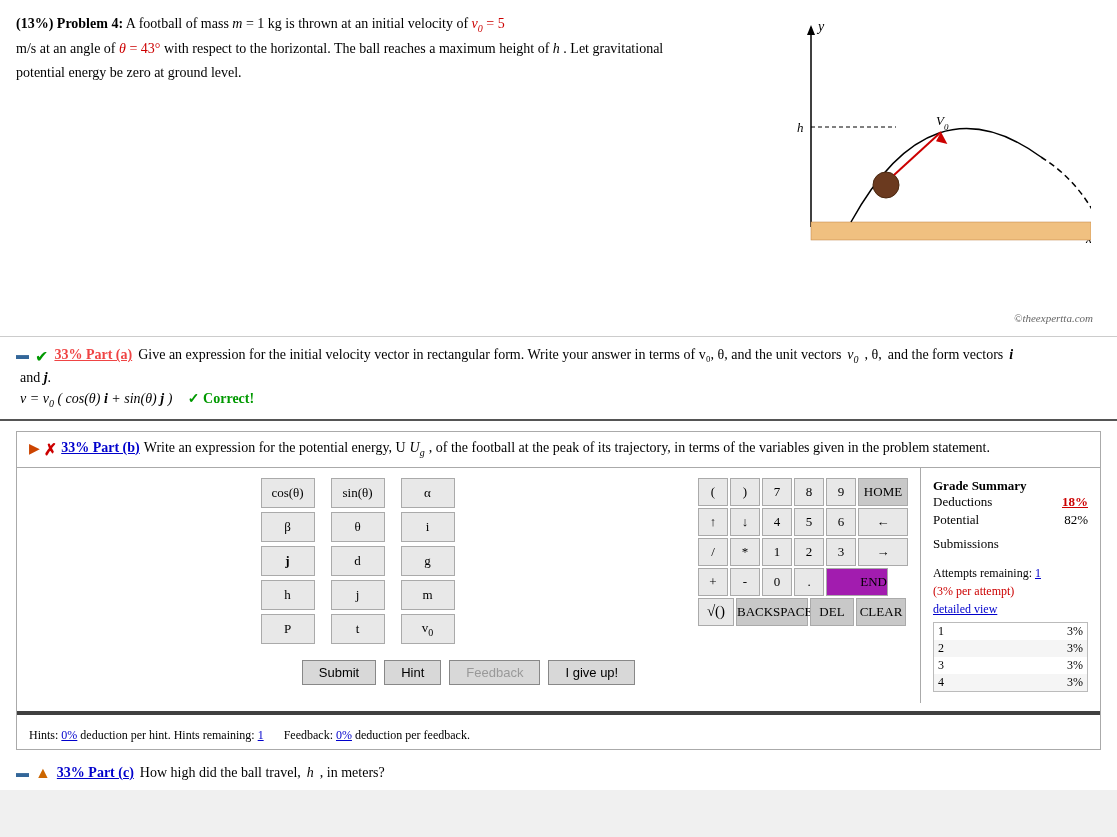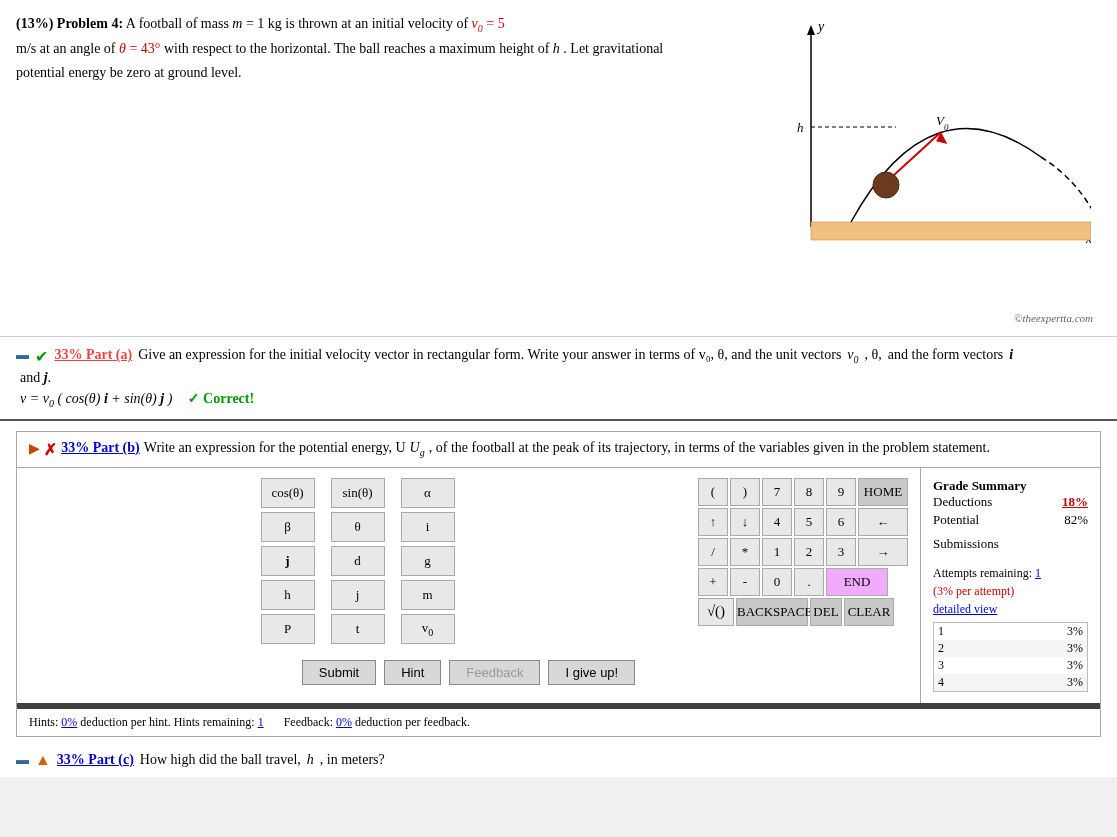--- a/index.html
+++ b/index.html
@@ -32,23 +32,23 @@
     
     .keypad { display: flex; gap: 0; }
     .keypad-cols { display: flex; gap: 16px; flex: 1; justify-content: center; }
     .keypad-col { display: flex; flex-direction: column; gap: 4px; align-items: center; }
     .keypad-col button { width: 54px; height: 30px; background: #e8e8e8; border: 1px solid #aaa; cursor: pointer; font-size: 13px; font-family: Georgia, serif; }
     
     .numpad { display: flex; flex-direction: column; gap: 2px; }
     .numpad-row { display: flex; gap: 2px; }
     .numpad button { width: 30px; height: 28px; background: #e8e8e8; border: 1px solid #aaa; cursor: pointer; font-size: 13px; font-family: Georgia, serif; }
     .numpad button.home-btn { background: #c8c8c8; }
-    .numpad button.end-btn { background: #f0abfc; }
+    .numpad button.end-btn { background: #a21caf; text-align: right; }
     .numpad button.backspace-btn { width: 62px; background: #c8c8c8; }
-    .numpad button.del-btn { width: 32px; background: #c8c8c8; }
+    .numpad button.del-btn { width: 44px; background: #c8c8c8; }
     .numpad button.clear-btn { background: #c8c8c8; }
     
     
     .action-buttons { display: flex; gap: 8px; margin-top: 8px; padding: 8px 0; justify-content: center; }
     .action-buttons button { padding: 4px 16px; background: #d8d8d8; border: 1px solid #888; cursor: pointer; font-size: 13px; }
     .action-buttons button.feedback-btn { color: #999; }
     
     
     .grade-summary h4 { font-size: 13px; font-weight: bold; }
     .grade-row { display: flex; justify-content: space-between; margin-bottom: 2px; font-size: 13px; }
@@ -297,21 +297,21 @@
               </div>
               <div class="attempt-row">
                 <span>4</span>
                 <span>3%</span>
               </div>
             </div>
           </div>
         </div>
       </div>
 
-      <div class="hints-bar section-divider" style="border-top:6px solid #404040; padding-top:6px; margin-top:0">
+      <div class="hints-bar section-divider" style="border-top:4px solid #404040; padding-top:13px; margin-top:8px">
         <span>
           <span>Hints: </span>
           <span style="color:#0000cc;text-decoration:underline;cursor:pointer">0%</span>
           <span> deduction per hint. Hints remaining: </span>
           <span style="color:#0000cc;text-decoration:underline;cursor:pointer">1</span>
         </span>
         <span>
           <span>Feedback: </span>
           <span style="color:#0000cc;text-decoration:underline;cursor:pointer">0%</span>
           <span> deduction per feedback.</span>

